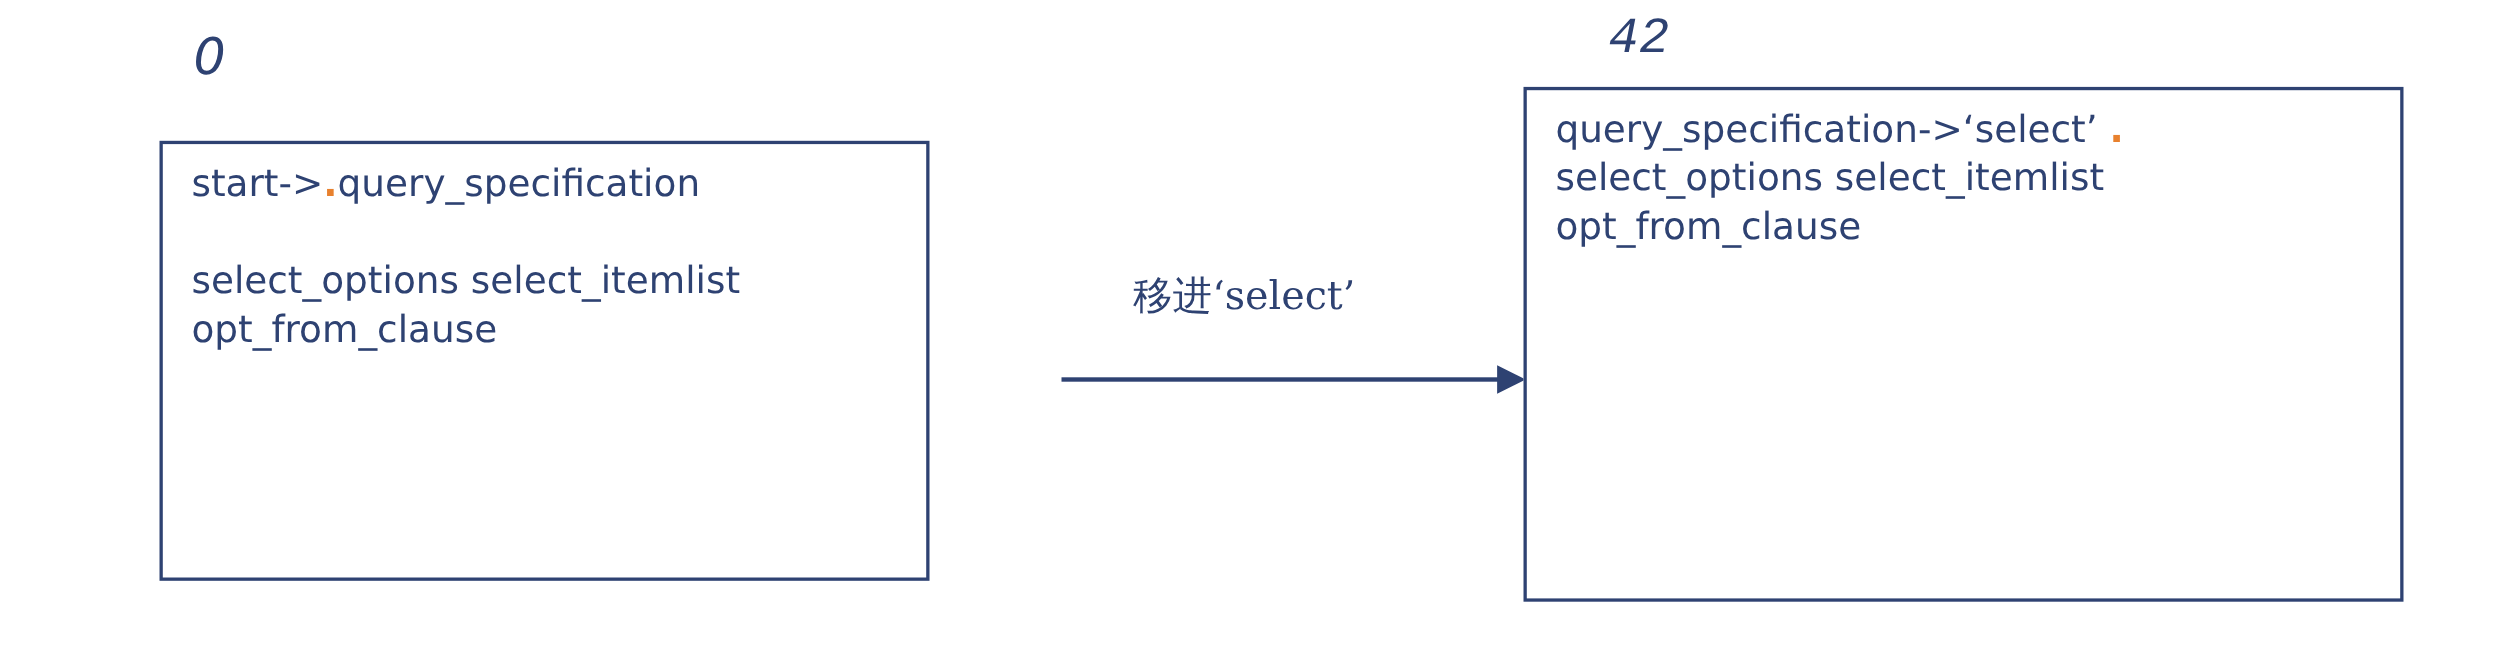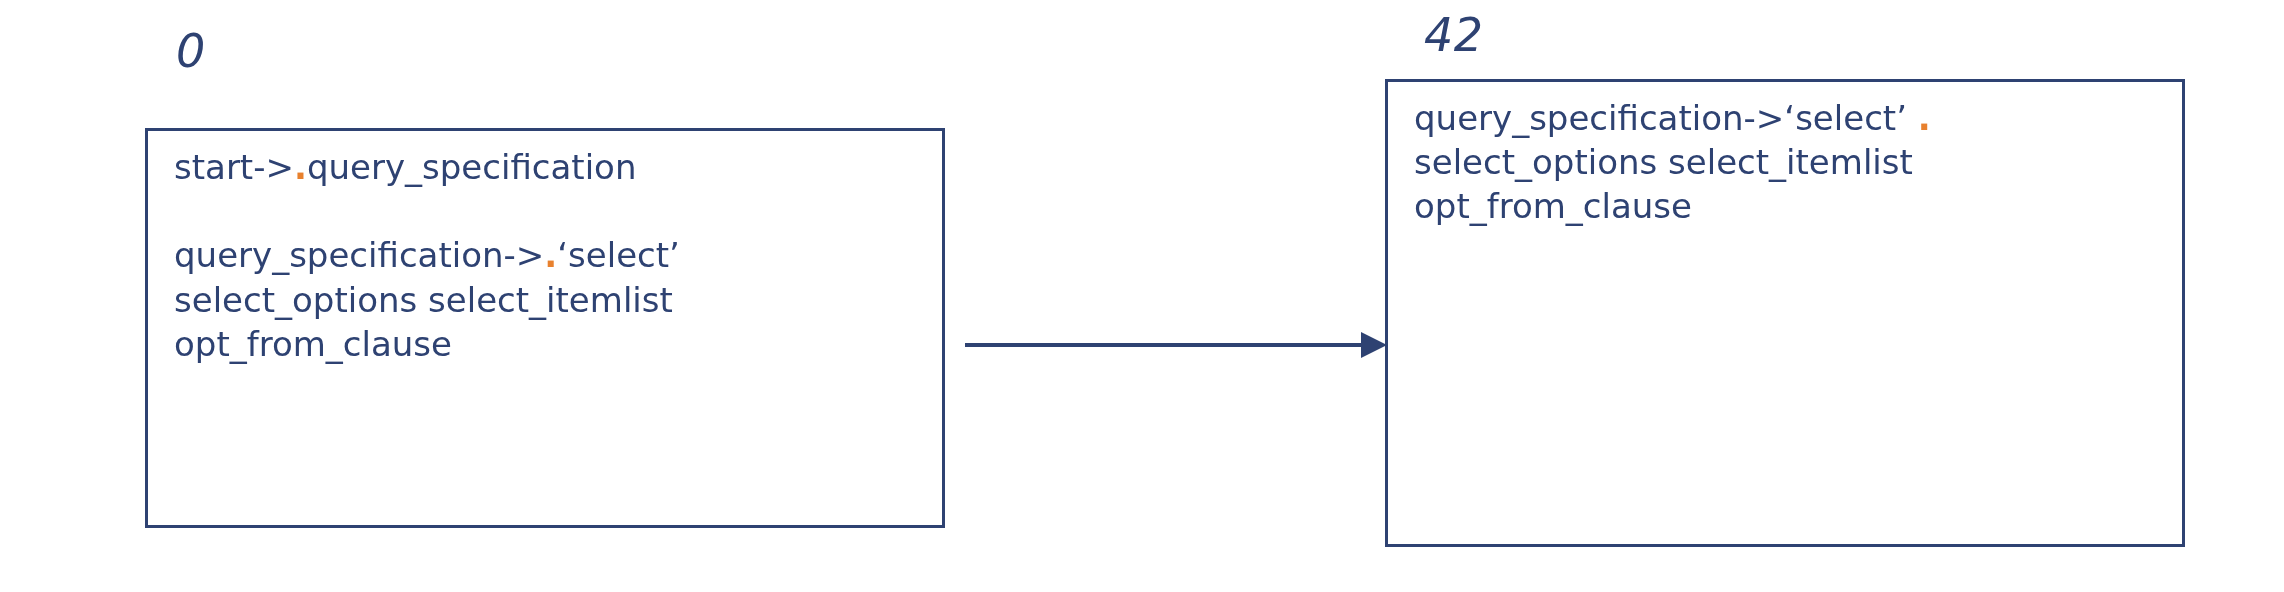--- a/index.html
+++ b/index.html
@@ -87,42 +87,42 @@
     white-space: nowrap;
   }
 </style>
 </head>
 <body>
 
 <div id="canvas">
 
   <div class="state-label" style="left:176px; top:28px;">0</div>
 
-  <div class="item-box" style="left:145px; top:128px; width:800px; height:400px;">
+  <div class="item-box" style="left:145px; top:128px; width:700px; height:400px;">
     <div class="item-box-inner">
 
       <p class="para">
         <span class="line"><span>start-&gt;</span><span class="dot">.</span><span>query_specification</span></span>
       </p>
 
       <p class="para">
-        <span class="line"><span>query_specification-&gt;</span><span class="dot">.</span><span>‘select’</span></span>
         <span class="line"><span>select_options select_itemlist</span></span>
         <span class="line"><span>opt_from_clause</span></span>
       </p>
 
     </div>
   </div>
 
   <div class="arrow" style="left:965px; top:345px; width:422px;">
     <div class="arrow-shaft" style="width:398px;"></div>
     <div class="arrow-head" style="left:396px;"></div>
   </div>
+  <div class="arrow-label" style="left:1030px; top:252px;">移进‘select’</div>
 
-  <div class="state-label" style="left:1424px; top:12px;">42</div>
+  <div class="state-label" style="left:1462px; top:12px;font-family:Liberation Mono, monospace;">42</div>
 
   <div class="item-box" style="left:1385px; top:79px; width:800px; height:468px;">
     <div class="item-box-inner">
 
       <p class="para">
         <span class="line"><span>query_specification-&gt;‘select’ </span><span class="dot">.</span><span></span></span>
         <span class="line"><span>select_options select_itemlist</span></span>
         <span class="line"><span>opt_from_clause</span></span>
       </p>
 

